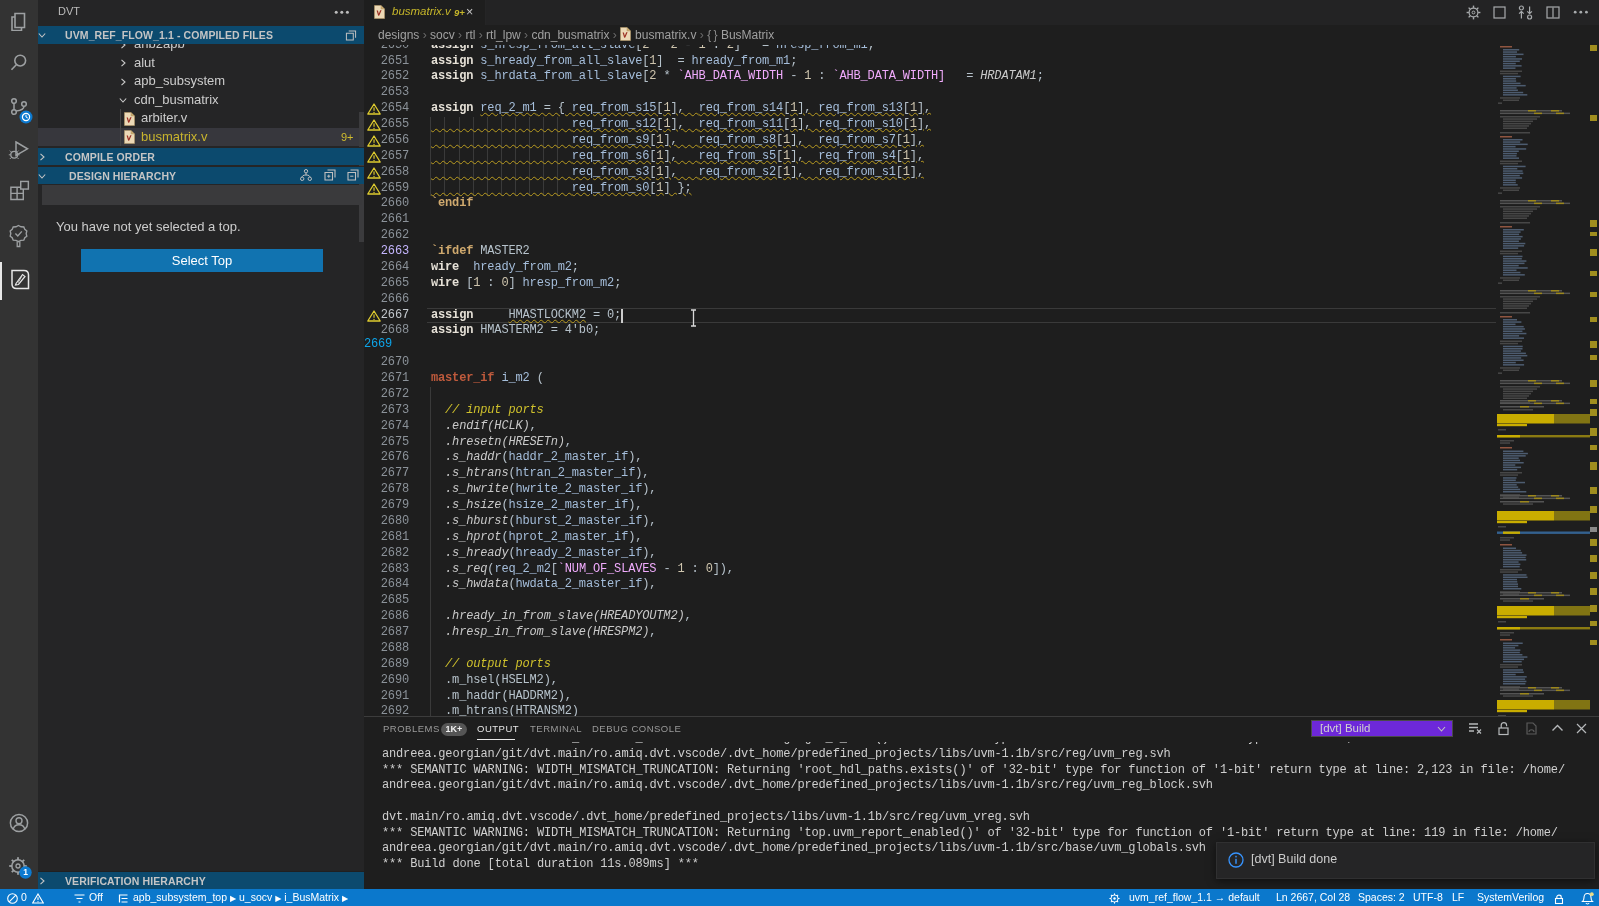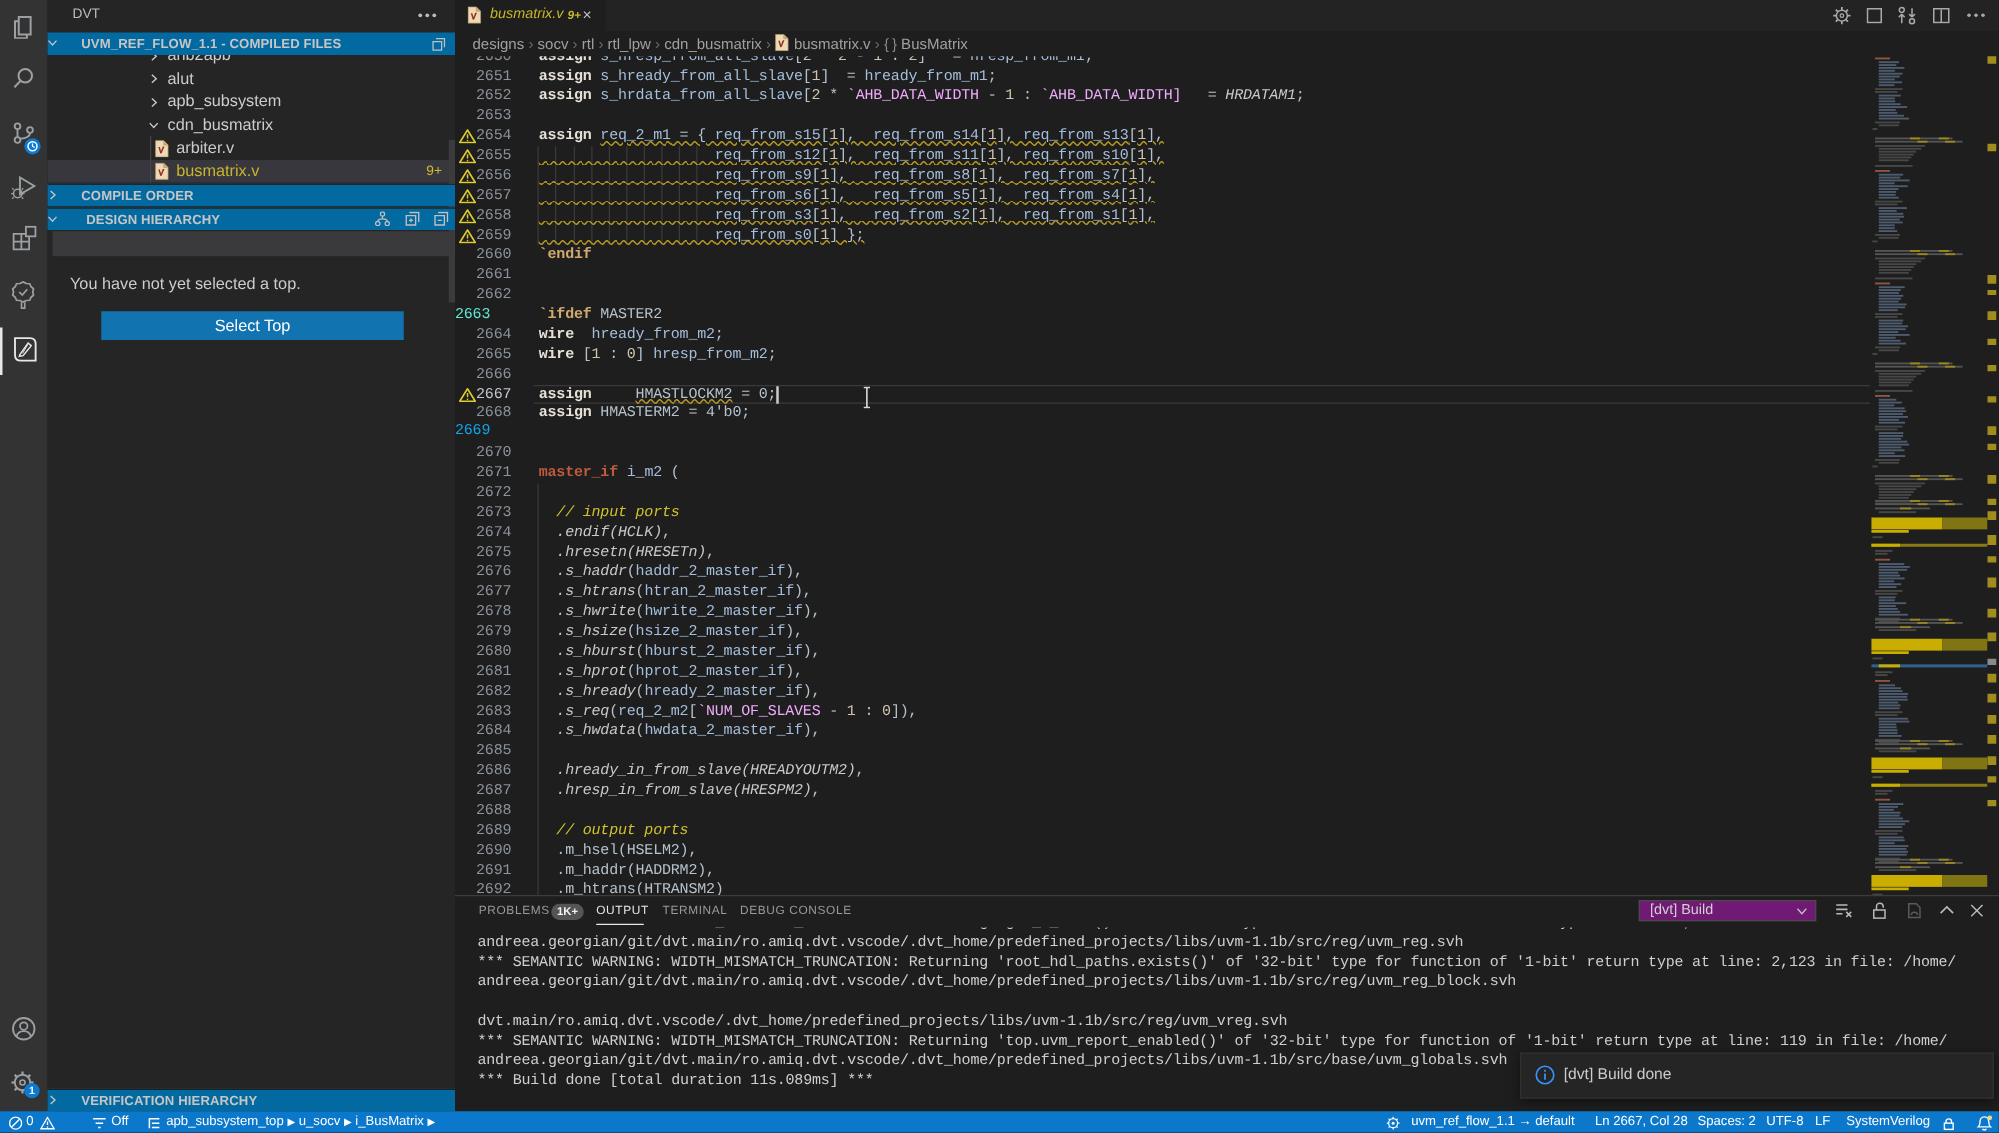--- a/index.html
+++ b/index.html
@@ -9,21 +9,21 @@
 .k{font-weight:bold;color:#e6e1d7}
 .b{color:#a5bedb}
 .t{color:#b6c2cb}
 .n{color:#cfc5ae}
 .d{font-weight:normal;color:#f0abfc}
 .pd{font-weight:bold;color:#cfa96e}
 .c{font-style:italic;color:#d0c22c}
 .it{font-style:italic;color:#c9c9c9}
 .ty{font-weight:bold;color:#bf5a3c}
 .guide{position:absolute;width:1px;background:#3a3a3a}
-.sechead{position:absolute;left:0;width:326px;background:#0369a1;color:#c5c5c5;font-size:10.5px;font-weight:bold;letter-spacing:0.1px}
+.sechead{position:absolute;left:0;width:326px;background:#0c4a6e;color:#c5c5c5;font-size:10.5px;font-weight:bold;letter-spacing:0.1px}
 .ptab{position:absolute;top:716px;height:26px;line-height:26px;font-size:9.5px;letter-spacing:0.5px;color:#9a9a9a}
 </style></head><body>
 <div class="abs" style="left:0;top:0;width:38px;height:889px;background:#333333"></div>
 <svg class="abs" style="left:8px;top:10px" width="21" height="21" viewBox="0 0 21 21">
     <path d="M7 3.5 H16.5 V17.5 H7 Z M7 7 H4 V20.5 H13.5 V17.5" fill="none" stroke="#9da0a2" stroke-width="1.6"></path>
   </svg>
 <svg class="abs" style="left:8px;top:52px" width="21" height="21" viewBox="0 0 21 21">
     <circle cx="12.2" cy="8.6" r="5.4" fill="none" stroke="#9da0a2" stroke-width="1.6"></circle>
     <path d="M8.3 12.8 L3.5 17.8" stroke="#9da0a2" stroke-width="1.6"></path>
   </svg>
@@ -223,21 +223,21 @@
     <div class="abs mono" style="left:0px;width:45px;text-align:right;top:103.82px;height:15.875px;line-height:15.875px;color:#8b9299">2657</div>
     <div class="abs mono" style="left:67px;top:103.82px;height:15.875px;line-height:15.875px"><span class="sq"><span class="t">                    </span><span class="b">req_from_s6</span><span class="t">[</span><span class="n">1</span><span class="t">],   </span><span class="b">req_from_s5</span><span class="t">[</span><span class="n">1</span><span class="t">],  </span><span class="b">req_from_s4</span><span class="t">[</span><span class="n">1</span><span class="t">],</span></span></div>
     <div class="abs mono" style="left:0px;width:45px;text-align:right;top:119.70px;height:15.875px;line-height:15.875px;color:#8b9299">2658</div>
     <div class="abs mono" style="left:67px;top:119.70px;height:15.875px;line-height:15.875px"><span class="sq"><span class="t">                    </span><span class="b">req_from_s3</span><span class="t">[</span><span class="n">1</span><span class="t">],   </span><span class="b">req_from_s2</span><span class="t">[</span><span class="n">1</span><span class="t">],  </span><span class="b">req_from_s1</span><span class="t">[</span><span class="n">1</span><span class="t">],</span></span></div>
     <div class="abs mono" style="left:0px;width:45px;text-align:right;top:135.57px;height:15.875px;line-height:15.875px;color:#8b9299">2659</div>
     <div class="abs mono" style="left:67px;top:135.57px;height:15.875px;line-height:15.875px"><span class="sq"><span class="t">                    </span><span class="b">req_from_s0</span><span class="t">[</span><span class="n">1</span><span class="t">] };</span></span></div>
     <div class="abs mono" style="left:0px;width:45px;text-align:right;top:151.45px;height:15.875px;line-height:15.875px;color:#8b9299">2660</div>
     <div class="abs mono" style="left:67px;top:151.45px;height:15.875px;line-height:15.875px"><span class="pd">`endif</span></div>
     <div class="abs mono" style="left:0px;width:45px;text-align:right;top:167.32px;height:15.875px;line-height:15.875px;color:#8b9299">2661</div>
     <div class="abs mono" style="left:0px;width:45px;text-align:right;top:183.20px;height:15.875px;line-height:15.875px;color:#8b9299">2662</div>
-    <div class="abs mono" style="left:0px;width:45px;top:199.07px;height:15.875px;line-height:15.875px;color:#5eead4">2663</div>
+    <div class="abs mono" style="left:0px;width:45px;text-align:right;top:199.07px;height:15.875px;line-height:15.875px;color:#c4b5fd">2663</div>
     <div class="abs mono" style="left:67px;top:199.07px;height:15.875px;line-height:15.875px"><span class="pd">`ifdef</span><span class="t"> MASTER2</span></div>
     <div class="abs mono" style="left:0px;width:45px;text-align:right;top:214.95px;height:15.875px;line-height:15.875px;color:#8b9299">2664</div>
     <div class="abs mono" style="left:67px;top:214.95px;height:15.875px;line-height:15.875px"><span class="k">wire</span><span class="t">  </span><span class="b">hready_from_m2</span><span class="t">;</span></div>
     <div class="abs mono" style="left:0px;width:45px;text-align:right;top:230.82px;height:15.875px;line-height:15.875px;color:#8b9299">2665</div>
     <div class="abs mono" style="left:67px;top:230.82px;height:15.875px;line-height:15.875px"><span class="k">wire</span><span class="t"> [</span><span class="n">1</span><span class="t"> : </span><span class="n">0</span><span class="t">] </span><span class="b">hresp_from_m2</span><span class="t">;</span></div>
     <div class="abs mono" style="left:0px;width:45px;text-align:right;top:246.70px;height:15.875px;line-height:15.875px;color:#8b9299">2666</div>
     <div class="abs mono" style="left:0px;width:45px;text-align:right;top:262.57px;height:15.875px;line-height:15.875px;color:#c2c7cc">2667</div>
     <div class="abs mono" style="left:67px;top:262.57px;height:15.875px;line-height:15.875px"><span class="k">assign</span><span class="t">     </span><span class="sq t">HMASTLOCKM2</span><span class="t"> = 0;</span></div>
     <div class="abs mono" style="left:0px;width:45px;text-align:right;top:278.45px;height:15.875px;line-height:15.875px;color:#8b9299">2668</div>
     <div class="abs mono" style="left:67px;top:278.45px;height:15.875px;line-height:15.875px"><span class="k">assign</span><span class="t"> HMASTERM2 = 4'b0;</span></div>
@@ -659,21 +659,21 @@
 <div class="abs" style="left:1590px;top:621px;width:7px;height:5px;background:#a08d1e"></div>
 <div class="abs" style="left:1590px;top:640px;width:7px;height:5px;background:#a08d1e"></div>
 <div class="abs" style="left:1590px;top:527px;width:7px;height:5px;background:#8a8a8a"></div>
 <div class="abs" style="left:364px;top:716px;width:1235px;height:173px;background:#1e1e1e;border-top:1px solid #3c3c3c"></div>
 <div class="ptab" style="left:383px">PROBLEMS</div>
 <div class="abs" style="left:441px;top:722.5px;width:26px;height:13px;background:#555555;border-radius:7px;color:#f0f0f0;font-size:9px;text-align:center;line-height:13px;font-weight:bold">1K+</div>
 <div class="ptab" style="left:477px;color:#e7e7e7">OUTPUT</div>
 <div class="abs" style="left:477px;top:739px;width:38px;height:1px;background:#e7e7e7"></div>
 <div class="ptab" style="left:530px">TERMINAL</div>
 <div class="ptab" style="left:592px">DEBUG CONSOLE</div>
-<div class="abs" style="left:1311px;top:720px;width:142px;height:17px;background:#701a75;border:1px solid #4a4a4a;color:#d0d0d0;font-size:11.5px;line-height:15px;padding-left:8px">[dvt] Build<svg style="position:absolute;right:6px;top:4px" width="9" height="8" viewBox="0 0 9 8">
+<div class="abs" style="left:1311px;top:720px;width:142px;height:17px;background:#6d28d9;border:1px solid #4a4a4a;color:#d0d0d0;font-size:11.5px;line-height:15px;padding-left:8px">[dvt] Build<svg style="position:absolute;right:6px;top:4px" width="9" height="8" viewBox="0 0 9 8">
       <path d="M1 2 L4.5 6 L8 2" fill="none" stroke="#c0c0c0" stroke-width="1.1"></path>
     </svg></div>
 <svg class="abs" style="left:1468px;top:721px" width="15" height="15" viewBox="0 0 15 15">
     <path d="M1 3 H10 M1 6.5 H10 M1 10 H6" stroke="#b6b9bb" stroke-width="1.3"></path>
     <path d="M9 8.5 L13 12.5 M13 8.5 L9 12.5" stroke="#b6b9bb" stroke-width="1.2"></path>
   </svg>
 <svg class="abs" style="left:1496px;top:721px" width="15" height="15" viewBox="0 0 15 15">
     <rect x="3" y="7" width="9" height="6.5" fill="none" stroke="#b6b9bb" stroke-width="1.2"></rect>
     <path d="M5.2 7 V4.2 C5.2 0.8 10.4 0.8 10.6 4.2 V5.2" fill="none" stroke="#b6b9bb" stroke-width="1.2"></path>
   </svg>

